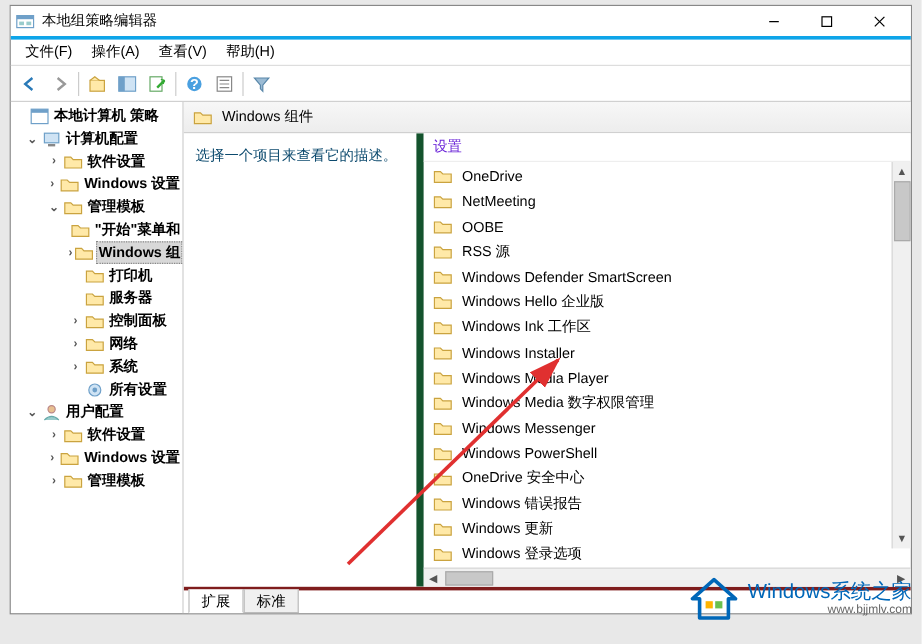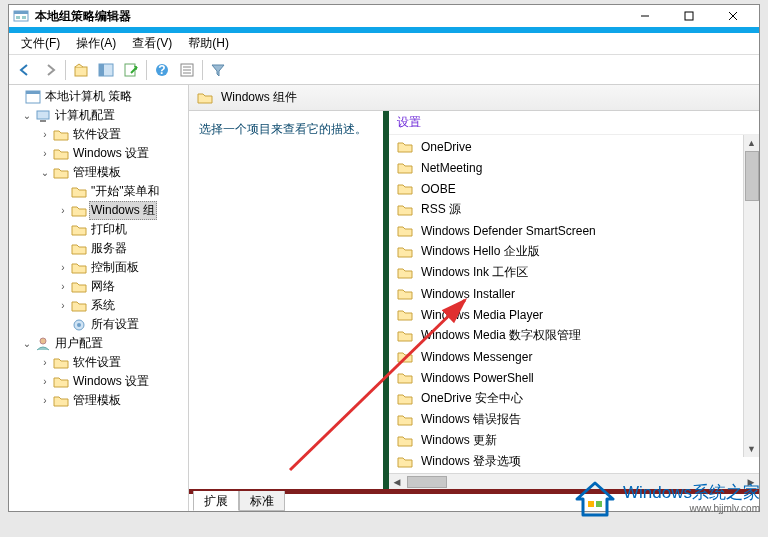--- a/index.html
+++ b/index.html
@@ -1,49 +1,49 @@
 <!DOCTYPE html>
 <html><head>
 <meta charset="utf-8">
 <style>
 * { margin:0; padding:0; box-sizing:border-box; font-family:"Microsoft YaHei","Segoe UI",Arial,sans-serif; font-size:12px; }
 body { background:#e8e8e8; width:768px; height:537px; overflow:hidden; position:relative; }
 .window { position:absolute; left:8px; top:4px; width:752px; height:508px; background:#fff; border:1px solid #888; }
-.titlebar { height:28px; background:#fff; display:flex; align-items:center; padding:0 4px; border-bottom:6px solid #0ea5e9;font-weight:bold; }
+.titlebar { height:28px; background:#fff; display:flex; align-items:center; padding:0 4px; border-bottom:3px solid #0ea5e9; }
 .title-icon { width:16px; height:16px; margin-right:6px; }
 .title-text { flex:1; color:#000; }
 .win-btns { display:flex; }
 .win-btn { width:44px; height:28px; display:flex; align-items:center; justify-content:center; color:#333; }
 .menubar { height:22px; display:flex; align-items:center; padding:0 4px; border-bottom:1px solid #ddd; }
 .menu-item { padding:2px 8px; }
 .toolbar { height:30px; display:flex; align-items:center; padding:2px 4px; border-bottom:1px solid #d0d0d0; gap:1px; }
 .tool-btn { width:24px; height:24px; display:flex; align-items:center; justify-content:center; border:1px solid transparent; }
 .tool-sep { width:1px; height:20px; background:#ccc; margin:0 2px; }
 .content { display:flex; height:calc(100% - 28px - 22px - 30px); }
-.tree-pane { width:180px; border-right:1px solid #d0d0d0; overflow:auto; position:relative; }
+.tree-pane { width:144px; border-right:1px solid #d0d0d0; overflow:auto; position:relative;font-weight:bold; }
 .tree { padding:2px 0; }
 .tree-row { display:flex; align-items:center; height:19px; padding-left:4px; white-space:nowrap; }
 .expander { width:12px; height:12px; display:flex; align-items:center; justify-content:center; color:#555; font-size:10px; }
 .node-icon { width:16px; height:16px; margin:0 2px; flex-shrink:0; }
 .node-label { white-space:nowrap; padding:1px 2px; }
 .tree-row.selected .node-label { background:#d8d8d8; border:1px dotted #888; padding:0 1px; }
 .right-pane { flex:1; display:flex; flex-direction:column; overflow:hidden; }
 .header-bar { height:26px; background:linear-gradient(#f7f7f7,#ededed); border-bottom:1px solid #d0d0d0; display:flex; align-items:center; padding:0 6px; gap:6px; }
 .detail-area { flex:1; display:flex; overflow:hidden; }
 .desc-col { width:200px; padding:10px; border-right:6px solid #14532d; color:#0c4a6e; }
 .list-col { flex:1; display:flex; flex-direction:column; overflow:hidden; position:relative; }
 .list-header { height:24px; display:flex; align-items:center; padding:0 8px; border-bottom:1px solid #eee; background:#fff; color:#6d28d9; }
 .list-body { flex:1; overflow:hidden; position:relative; }
 .list-items { padding:1px 0; }
 .list-row { display:flex; align-items:center; height:21px; padding:0 6px; gap:6px; }
 .hscroll { height:16px; background:#f0f0f0; border-top:1px solid #d8d8d8; display:flex; align-items:center; }
 .hscroll .track { flex:1; height:14px; position:relative; }
 .hscroll .thumb { position:absolute; left:2px; width:40px; height:12px; top:1px; background:#c8c8c8; border:1px solid #aaa; }
 .hscroll .arrow { width:16px; height:14px; display:flex; align-items:center; justify-content:center; font-size:9px; color:#555; }
-.tab-strip { height:22px; display:flex; align-items:flex-end; border-top:5px solid #7f1d1d; padding-left:4px; background:#fff; gap:0; }
+.tab-strip { height:22px; display:flex; align-items:flex-end; border-top:3px solid #7f1d1d; padding-left:4px; background:#fff; gap:0; }
 .tab { padding:2px 10px 0 10px; border:1px solid #bbb; border-top:none; background:#fff; font-size:12px; height:20px; display:flex; align-items:center; border-bottom:1px solid #fff; }
 .tab.inactive { background:#f0f0f0; border-bottom-color:#bbb; }
 .vscroll { position:absolute; right:0; top:0; bottom:16px; width:16px; background:#f0f0f0; border-left:1px solid #d8d8d8; display:flex; flex-direction:column; }
 .vscroll .arrow { height:16px; display:flex; align-items:center; justify-content:center; font-size:9px; color:#555; }
 .vscroll .track { flex:1; position:relative; }
 .vscroll .thumb { position:absolute; top:0; width:14px; left:1px; height:50px; background:#c8c8c8; border:1px solid #aaa; }
 .watermark { position:absolute; right:8px; bottom:16px; display:flex; align-items:center; gap:6px; background:rgba(255,255,255,.0); }
 .watermark .wt { display:flex; flex-direction:column; line-height:1.1; }
 .watermark .wt-main { color:#0067b8; font-size:17px; font-weight:400; }
 .watermark .wt-sub { color:#666; font-size:10px; text-align:right; }

